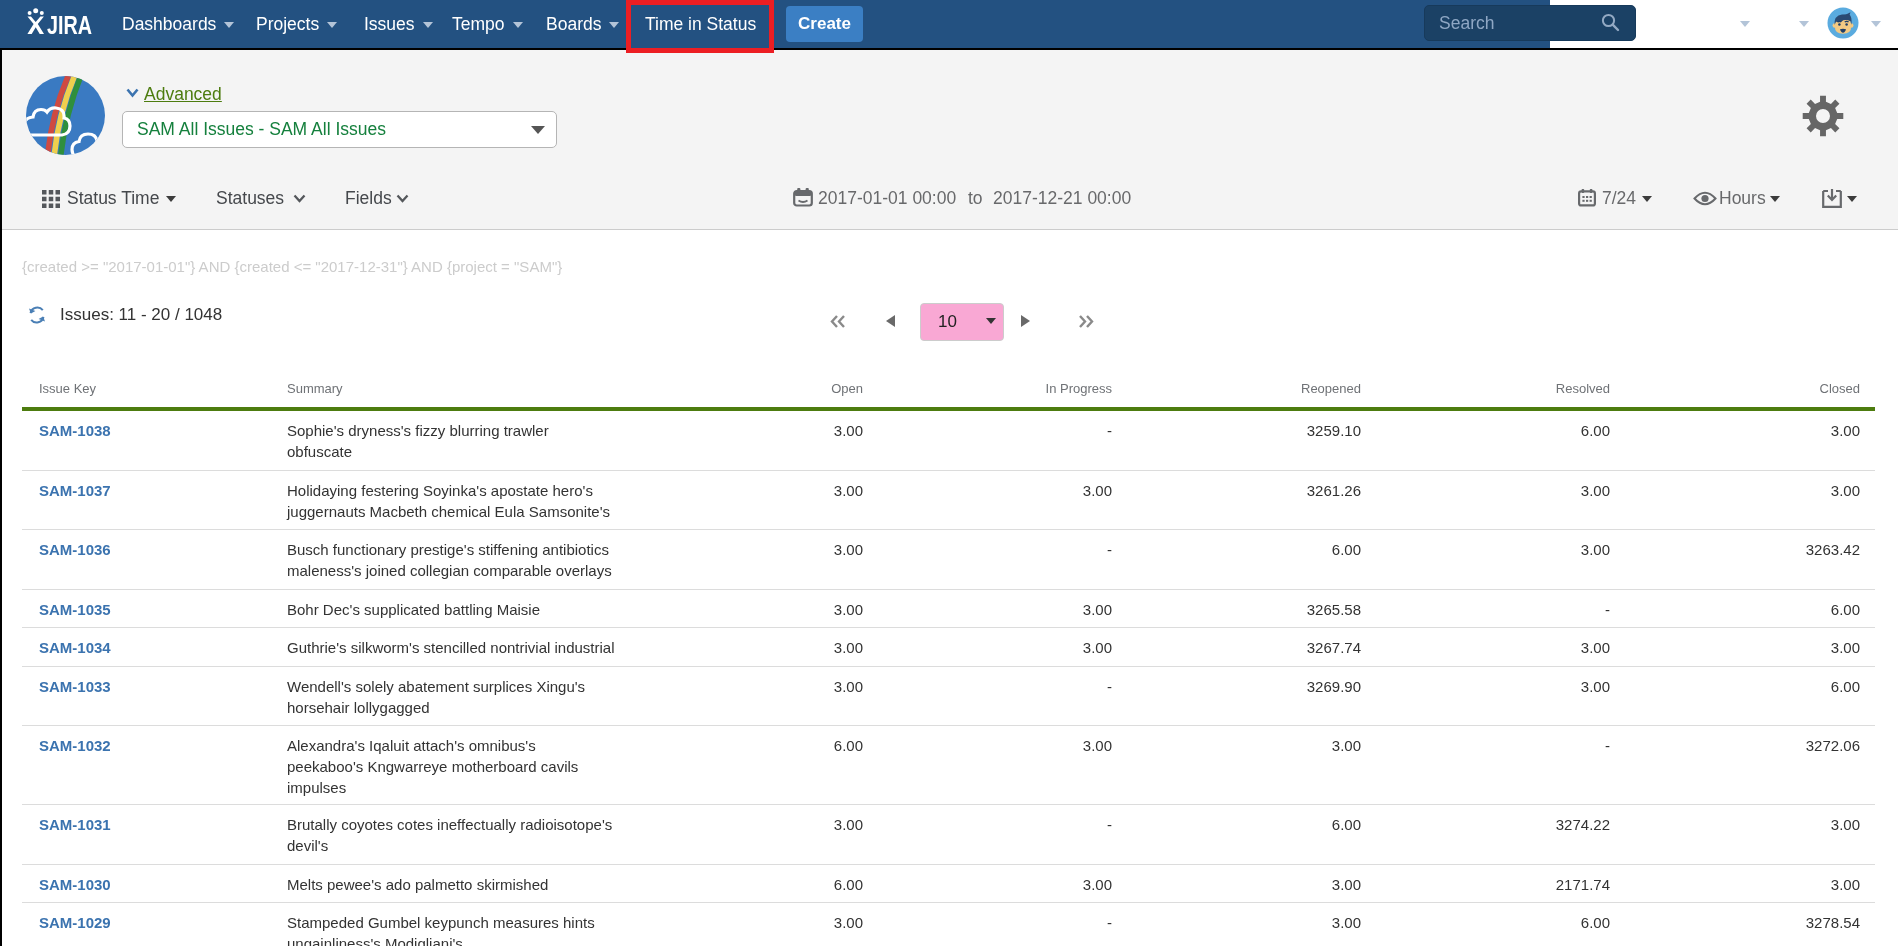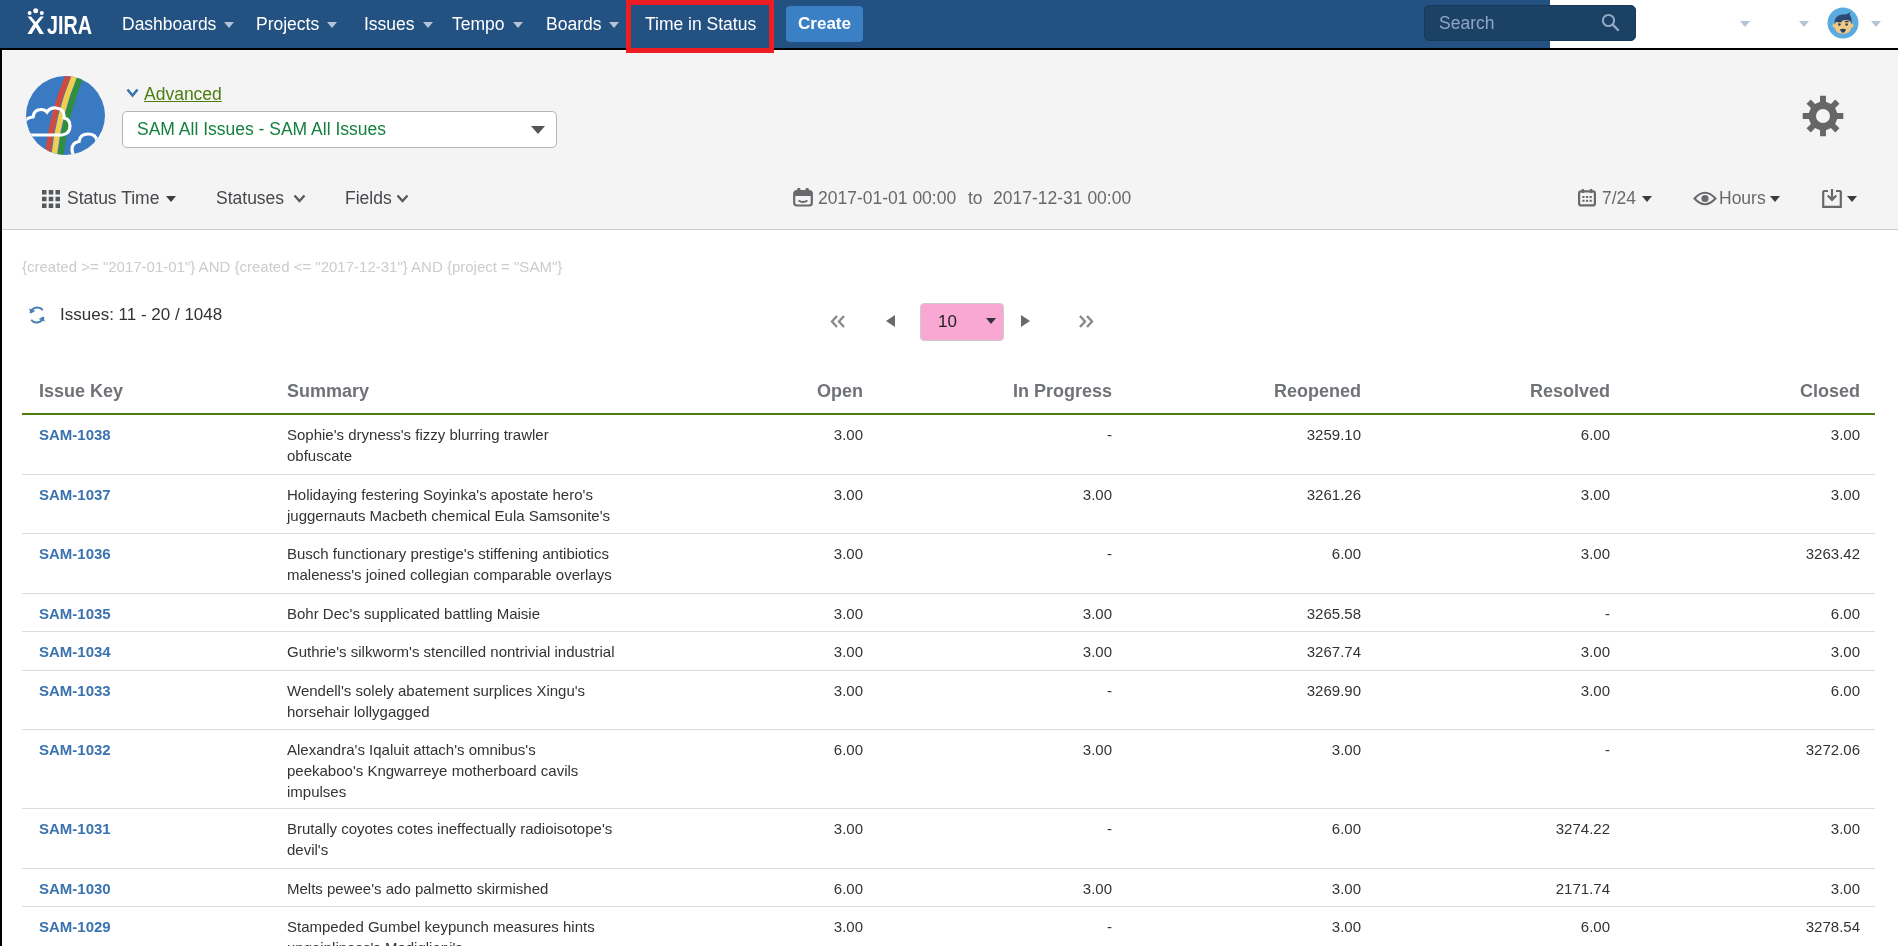--- a/index.html
+++ b/index.html
@@ -45,22 +45,22 @@
 
 #jql { position:absolute; left:22px; top:258px; font-size:15px; color:#ccc; }
 #issuesbar { position:absolute; left:60px; top:305px; font-size:17px; color:#333; }
 #pagesel { position:absolute; left:920px; top:303px; width:84px; height:38px;
   background:#f9a8d4; border:1px solid #ccc; border-radius:4px;
   font-size:17px; color:#222; line-height:36px; padding-left:17px; }
 .ptri { position:absolute; width:0; height:0; }
 
 #tbl { position:absolute; left:22px; top:377px; width:1853px;
   border-collapse:collapse; table-layout:fixed; }
-#tbl th { font-size:18px; font-weight:bold; color:#6f7276; text-align:left;
-  padding:4px 15px 11px 17px; border-bottom:2px solid #4d7c0f; }
+#tbl th { font-size:13px; font-weight:normal; color:#6f7276; text-align:left;
+  padding:4px 15px 11px 17px; border-bottom:4px solid #4d7c0f; }
 #tbl th.num { text-align:right; padding:4px 15px 11px 0;margin-top:16px; } #tbl td.num { text-align:right; }
 #tbl td { font-size:15px; color:#333; line-height:21px; vertical-align:top;
   padding:9px 15px 7.5px 17px; border-bottom:1px solid #dcdcdc; }
 #tbl td.num { padding:9px 15px 7.5px 0; }
 #tbl td.key { font-weight:bold; color:#3b73af; }
 #tbl tbody tr:nth-child(7) td { padding-top:8.5px; padding-bottom:6.5px; }
 </style>
 </head>
 <body>
 
@@ -175,21 +175,21 @@
 
 <svg class="abs" style="left:793px;top:188px" width="20" height="19" viewBox="0 0 20 19">
   <rect x="1.2" y="3" width="17.6" height="14.5" rx="2.5" fill="none" stroke="#67696c" stroke-width="2.2"></rect>
   <rect x="1.2" y="3" width="17.6" height="5" rx="2" fill="#67696c"></rect>
   <rect x="4.2" y="0" width="3.2" height="4.5" rx="1" fill="#67696c"></rect>
   <rect x="12.6" y="0" width="3.2" height="4.5" rx="1" fill="#67696c"></rect>
   <path d="M5.5 12.5 Q10 15.5 14.5 12.5" fill="none" stroke="#67696c" stroke-width="1.8"></path>
 </svg>
 <span class="tbtxt tbgray" style="left:818px">2017-01-01 00:00</span>
 <span class="tbtxt tbgray" style="left:968px">to</span>
-<span class="tbtxt tbgray" style="left:993px">2017-12-31 00:00</span>
+<span class="tbtxt tbgray" style="left:993px">2017-12-21 00:00</span>
 
 <svg class="abs" style="left:1578px;top:189px" width="18" height="18" viewBox="0 0 18 18">
   <rect x="1.1" y="2.4" width="15.8" height="14" rx="2" fill="none" stroke="#67696c" stroke-width="2.2"></rect>
   <rect x="3.6" y="0" width="2.6" height="4" rx="0.8" fill="#67696c"></rect>
   <rect x="11.8" y="0" width="2.6" height="4" rx="0.8" fill="#67696c"></rect>
   <g fill="#67696c">
     <rect x="4.4" y="7" width="2.2" height="2"></rect>
       <rect x="8" y="7" width="2.2" height="2"></rect>
       <rect x="11.6" y="7" width="2.2" height="2"></rect>
     <rect x="4.4" y="10.8" width="2.2" height="2"></rect>

